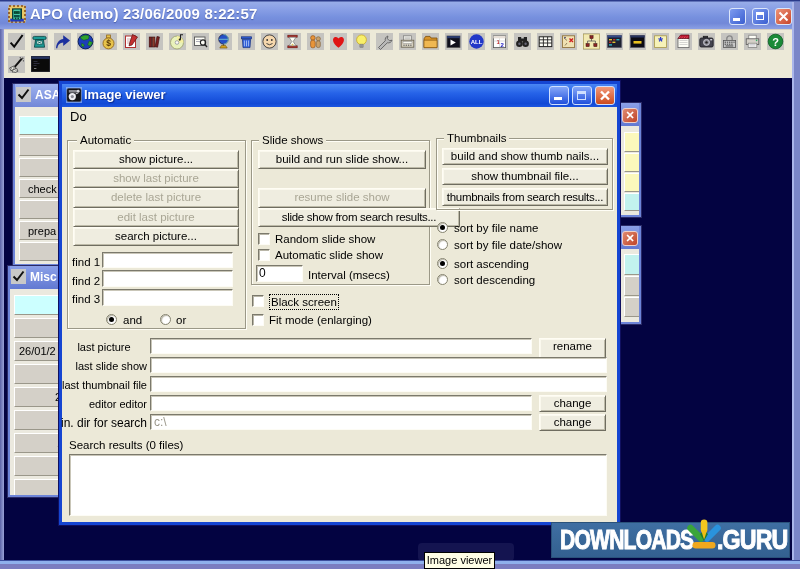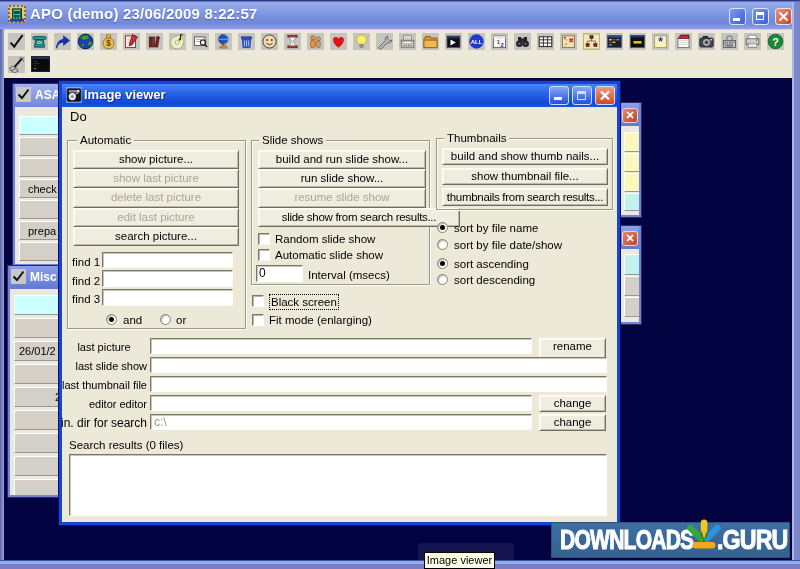--- a/index.html
+++ b/index.html
@@ -454,21 +454,20 @@
  <div class="abs lbl" style="left:10px;top:208px;width:27px;text-align:right">find 3</div>
  <div class="abs field" style="left:40px;top:205px;width:131px;height:17px"></div>
  <div class="abs rad on" style="left:44px;top:230px"></div>
  <div class="abs lbl" style="left:61px;top:229px">and</div>
  <div class="abs rad" style="left:98px;top:230px"></div>
  <div class="abs lbl" style="left:114px;top:229px">or</div>
 
  <div class="abs grp" style="left:189px;top:56px;width:179px;height:145px"></div>
  <div class="abs grplbl" style="left:197px;top:50px">Slide shows</div>
  <div class="abs btn" style="left:196px;top:66px;width:168px;height:19px">build and run slide show...</div>
- <div class="abs btn" style="left:196px;top:85px;width:168px;height:19px">run slide show...</div>
  <div class="abs btn dis" style="left:196px;top:104px;width:168px;height:20px">resume slide show</div>
  <div class="abs btn" style="left:196px;top:124px;width:202px;height:19px;letter-spacing:-.3px">slide show from search results...</div>
  <div class="abs cb" style="left:196px;top:149px"></div>
  <div class="abs lbl" style="left:213px;top:148px">Random slide show</div>
  <div class="abs cb" style="left:196px;top:165px"></div>
  <div class="abs lbl" style="left:213px;top:164px">Automatic slide show</div>
  <div class="abs field" style="left:194px;top:181px;width:47px;height:17px;font-size:12px;line-height:15px;padding-left:2px">0</div>
  <div class="abs lbl" style="left:246px;top:184px">Interval (msecs)</div>
 
  <div class="abs cb" style="left:190px;top:211px"></div>

